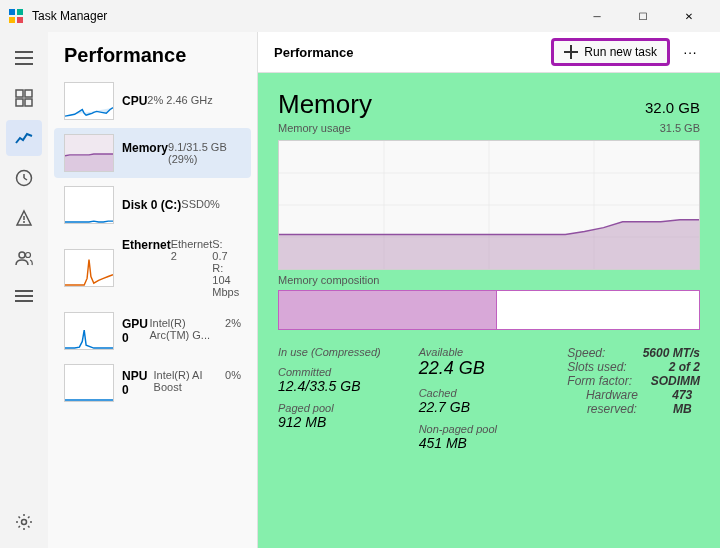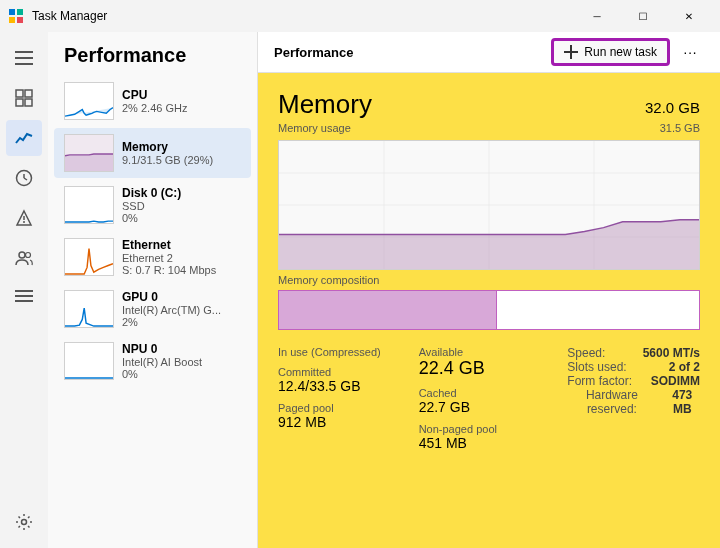--- a/index.html
+++ b/index.html
@@ -48,21 +48,21 @@
       font-size: 10px;
       cursor: pointer;
       color: #000;
     }
 
     
     .app-body {
       display: flex;
       flex: 1;
       overflow: hidden;
-      background: #fde047;
+      background: #86efac;
     }
 
     
     .icon-strip {
       width: 48px;
       background: #f3f3f3;
       display: flex;
       flex-direction: column;
       align-items: center;
       padding: 8px 0;
@@ -113,21 +113,21 @@
       width: 50px;
       height: 38px;
       flex-shrink: 0;
       border: 1px solid #d0d0d0;
       background: #fff;
       position: relative;
       overflow: hidden;
     }
     .sidebar-item-info {
       display: flex;
-      flex-direction: column;
+      flex-direction: row;
     }
     .sidebar-item-name {
       font-size: 12px;
       font-weight: 600;
       color: #000;
     }
     .sidebar-item-sub {
       font-size: 11px;
       color: #555;
     }
@@ -489,21 +489,21 @@
         </svg>
       </div>
 
 
       <div class="mem-comp-label">Memory composition</div>
       <div class="mem-comp-bar">
         <div class="mem-comp-seg-used"></div>
         <div class="mem-comp-seg-free"></div>
       </div>
 
-      <div style="display:grid; grid-template-columns: 1fr 1fr 1fr; gap: 0; margin-bottom: 6px;">
+      <div style="display:grid; grid-template-columns: 1fr 1fr 1fr; gap: 0; margin-bottom: 6px; font-style: italic;">
 
         <div>
           <div class="stat-item">
             <div class="stat-label">In use (Compressed)</div>
           </div>
           <div class="stat-item">
             <div class="stat-label">Committed</div>
             <div class="stat-value small">12.4/33.5 GB</div>
           </div>
           <div class="stat-item">

